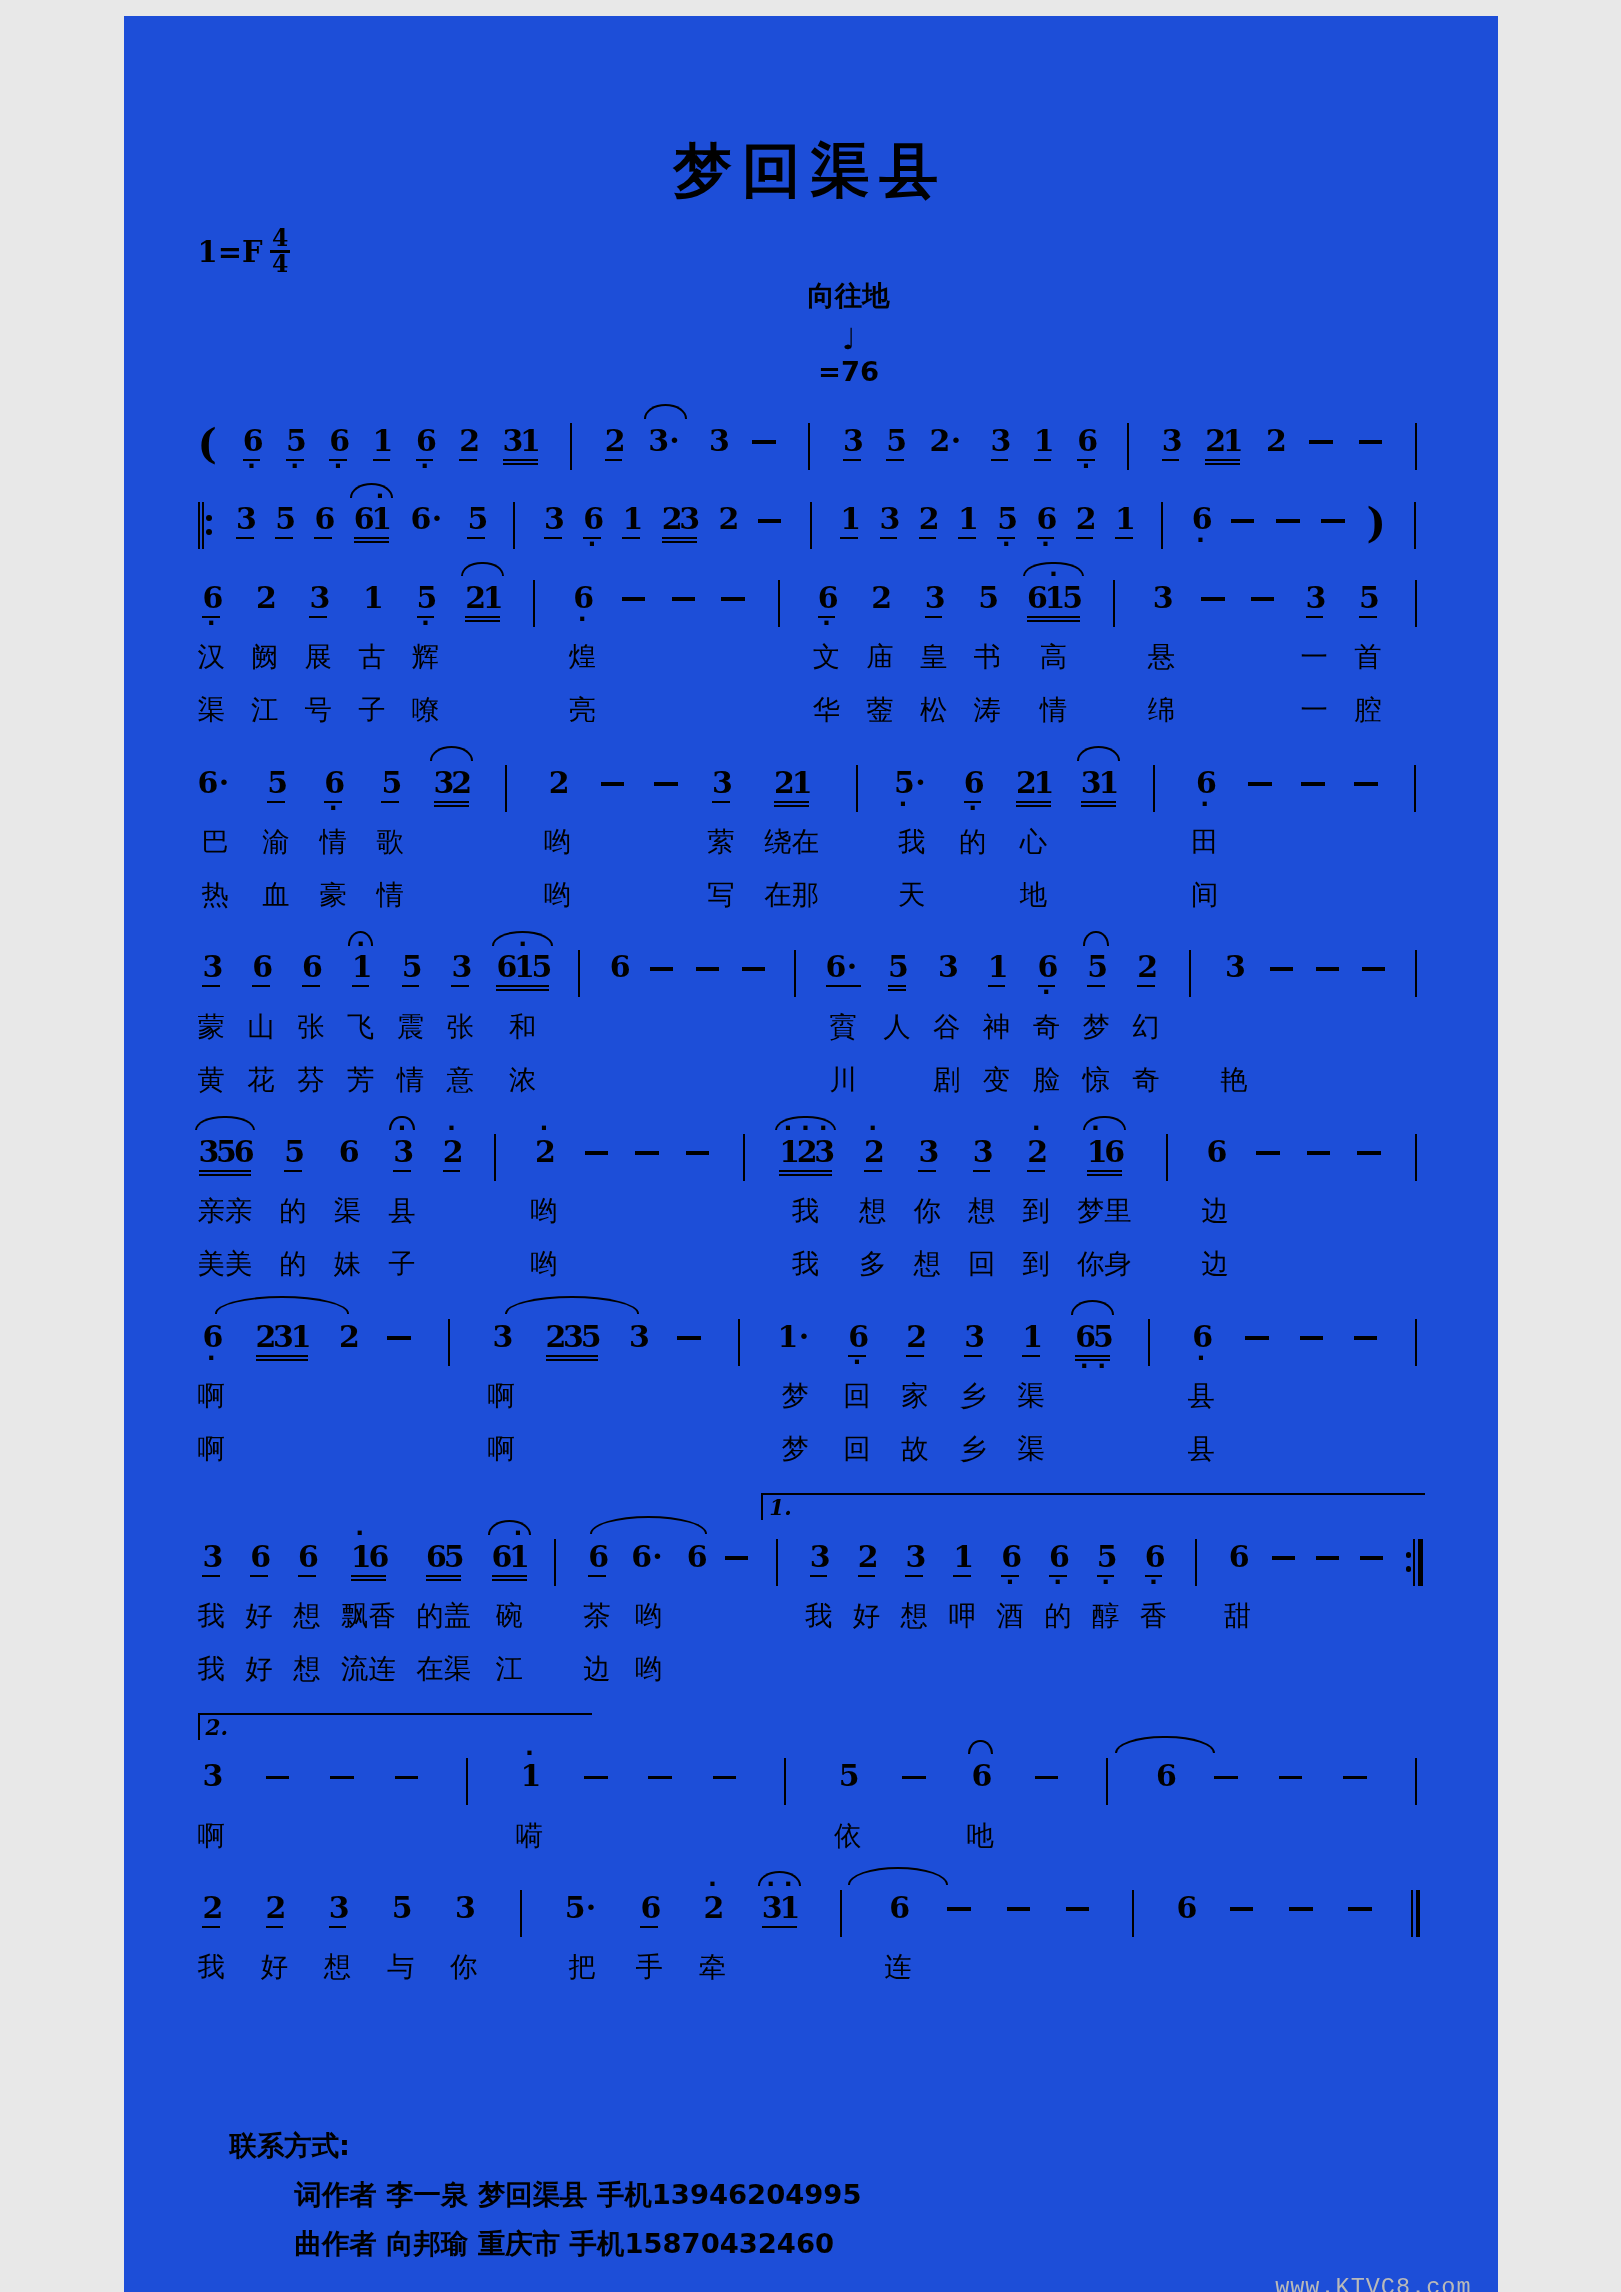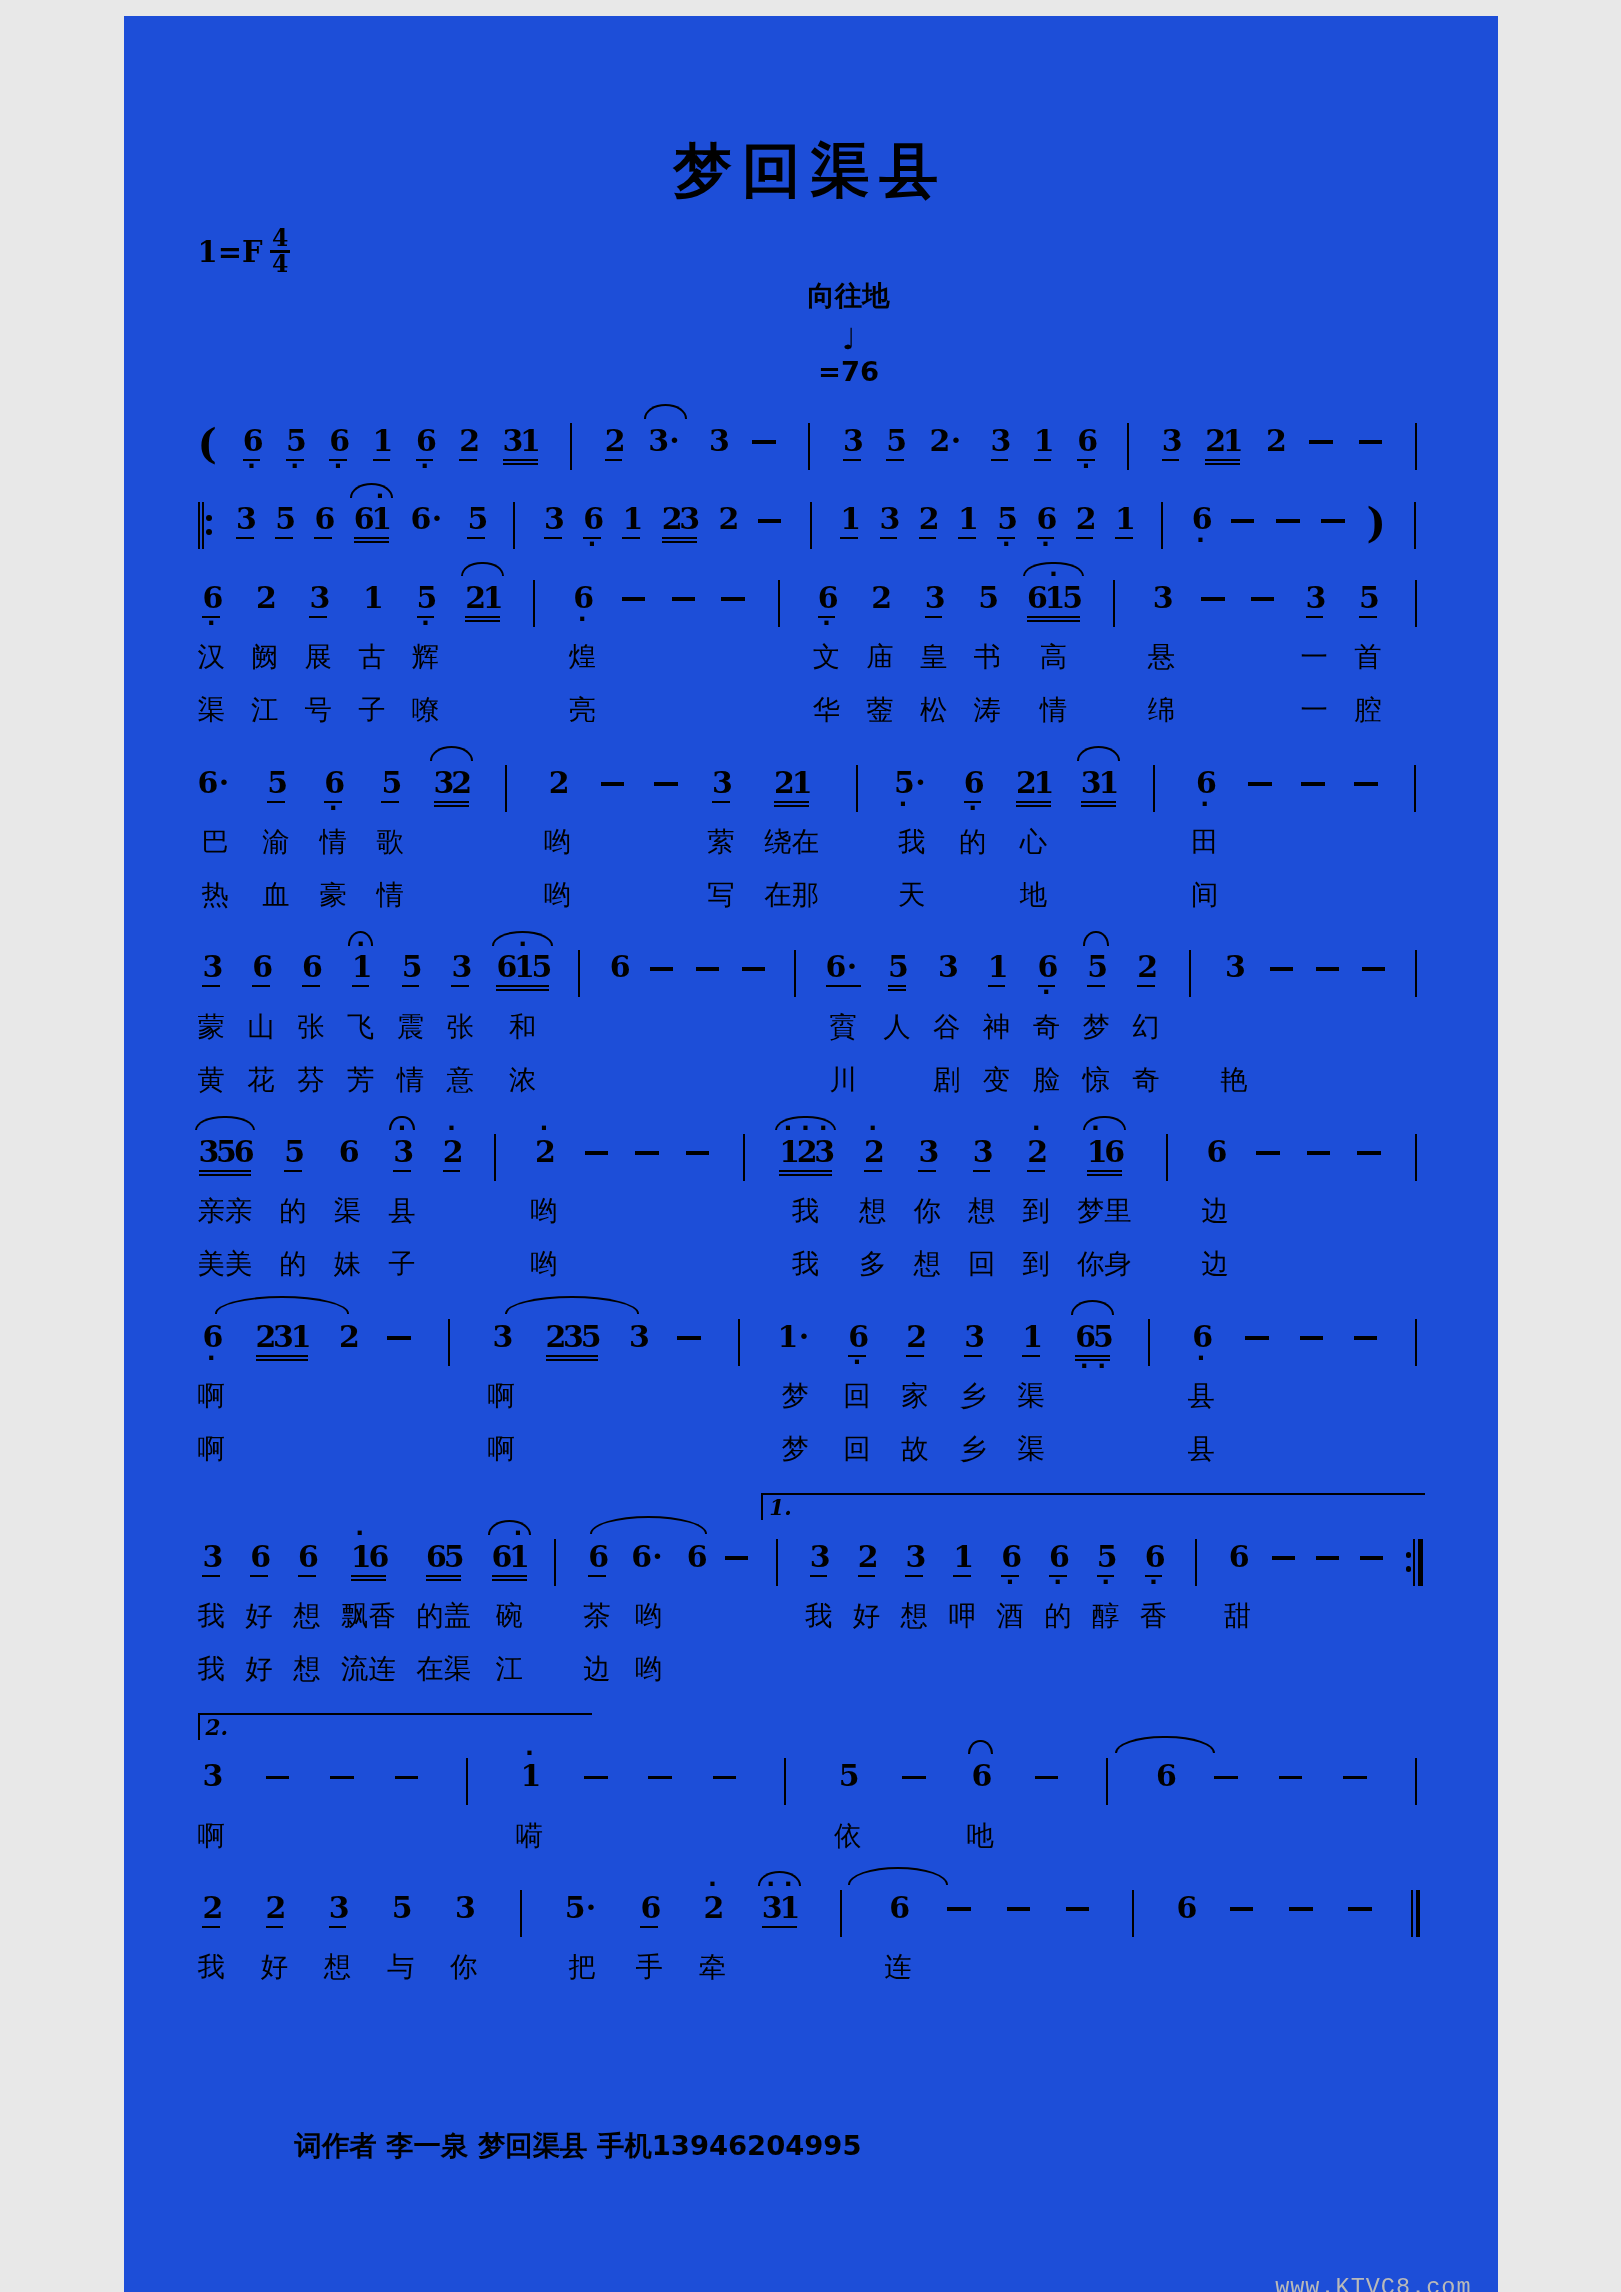--- a/index.html
+++ b/index.html
@@ -3814,18 +3814,20 @@
                 </div>
               </div>
             </div>
             <div class="lyr"></div>
           </div>
         </div>
       </div>
     </div>
 
   <div class="contact">
+    <div>联系方式:</div>
     <div class="cl">词作者 李一泉 梦回渠县 手机13946204995</div>
+    <div class="cl">曲作者 向邦瑜    重庆市     手机15870432460</div>
   </div>
 
   <div class="watermark">www.KTVC8.com</div>
 </div>
 
 
 </body></html>

